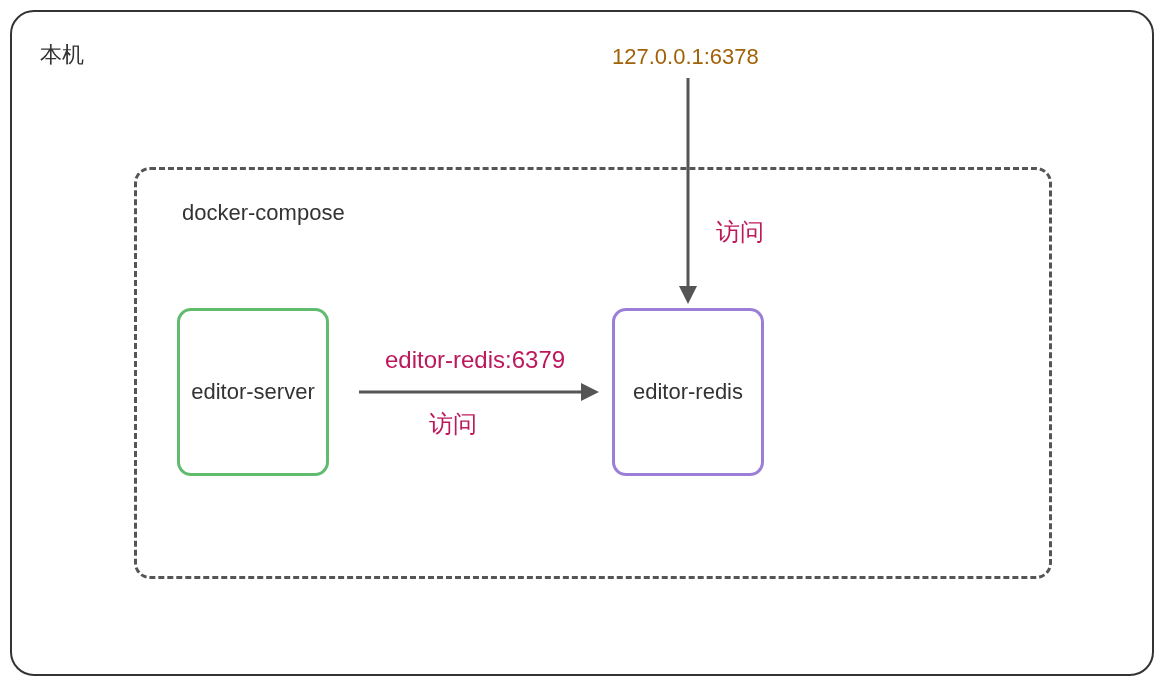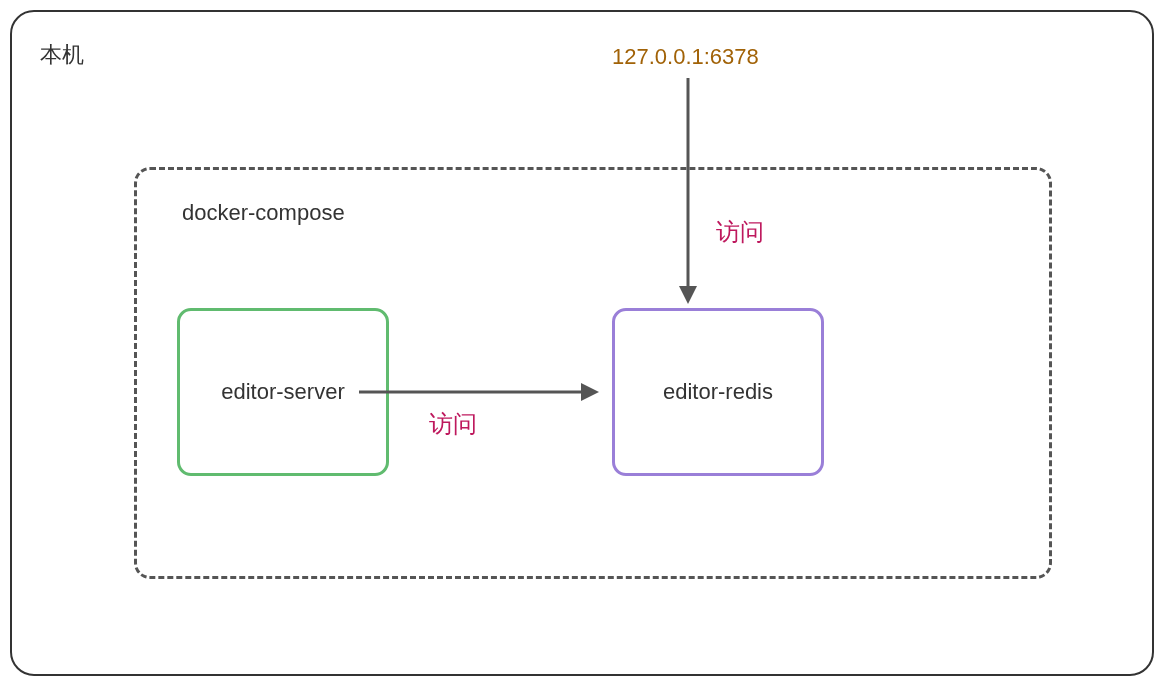--- a/index.html
+++ b/index.html
@@ -41,21 +41,21 @@
     }
     .inner-label {
       position: absolute;
       left: 45px;
       top: 30px;
       font-size: 22px;
       color: #333;
     }
     .node {
       position: absolute;
-      width: 212px;
+      width: 152px;
       height: 168px;
       border-radius: 14px;
       display: flex;
       align-items: center;
       justify-content: center;
       font-size: 22px;
       color: #333;
       background: #fff;
       text-align: center;
     }
@@ -119,15 +119,16 @@
 
     <div class="node node-redis">
       <span>editor-redis</span>
     </div>
 
     <svg class="arrow-svg" style="left:0; top:0;" width="918" height="412">
       <line class="arrow-line" x1="222" y1="222" x2="448" y2="222"></line>
       <polygon class="arrow-head" points="462,222 444,213 444,231"></polygon>
     </svg>
 
+    <div class="edge-label" style="left:248px; top:176px;">editor-redis:6379</div>
     <div class="edge-label" style="left:292px; top:238px;">访问</div>
   </div>
 </div>
 
 </body></html>

